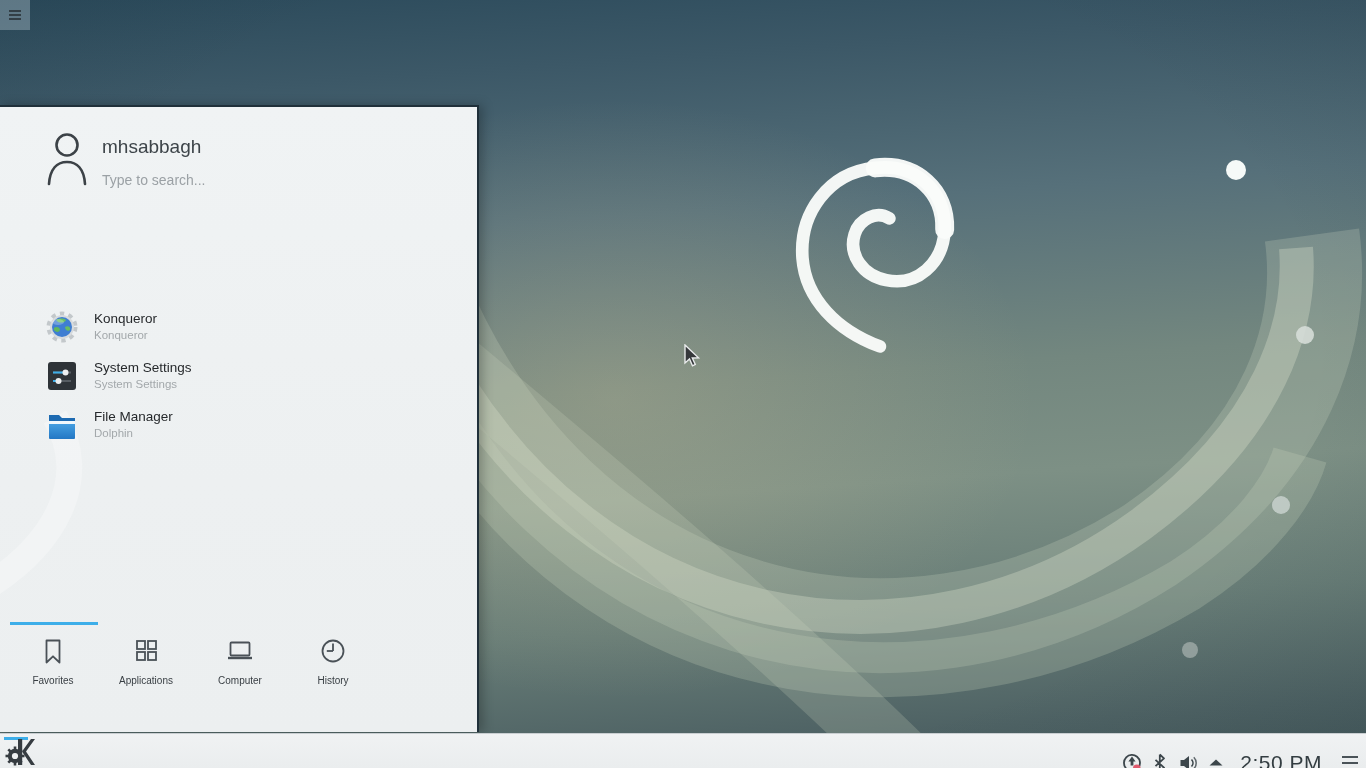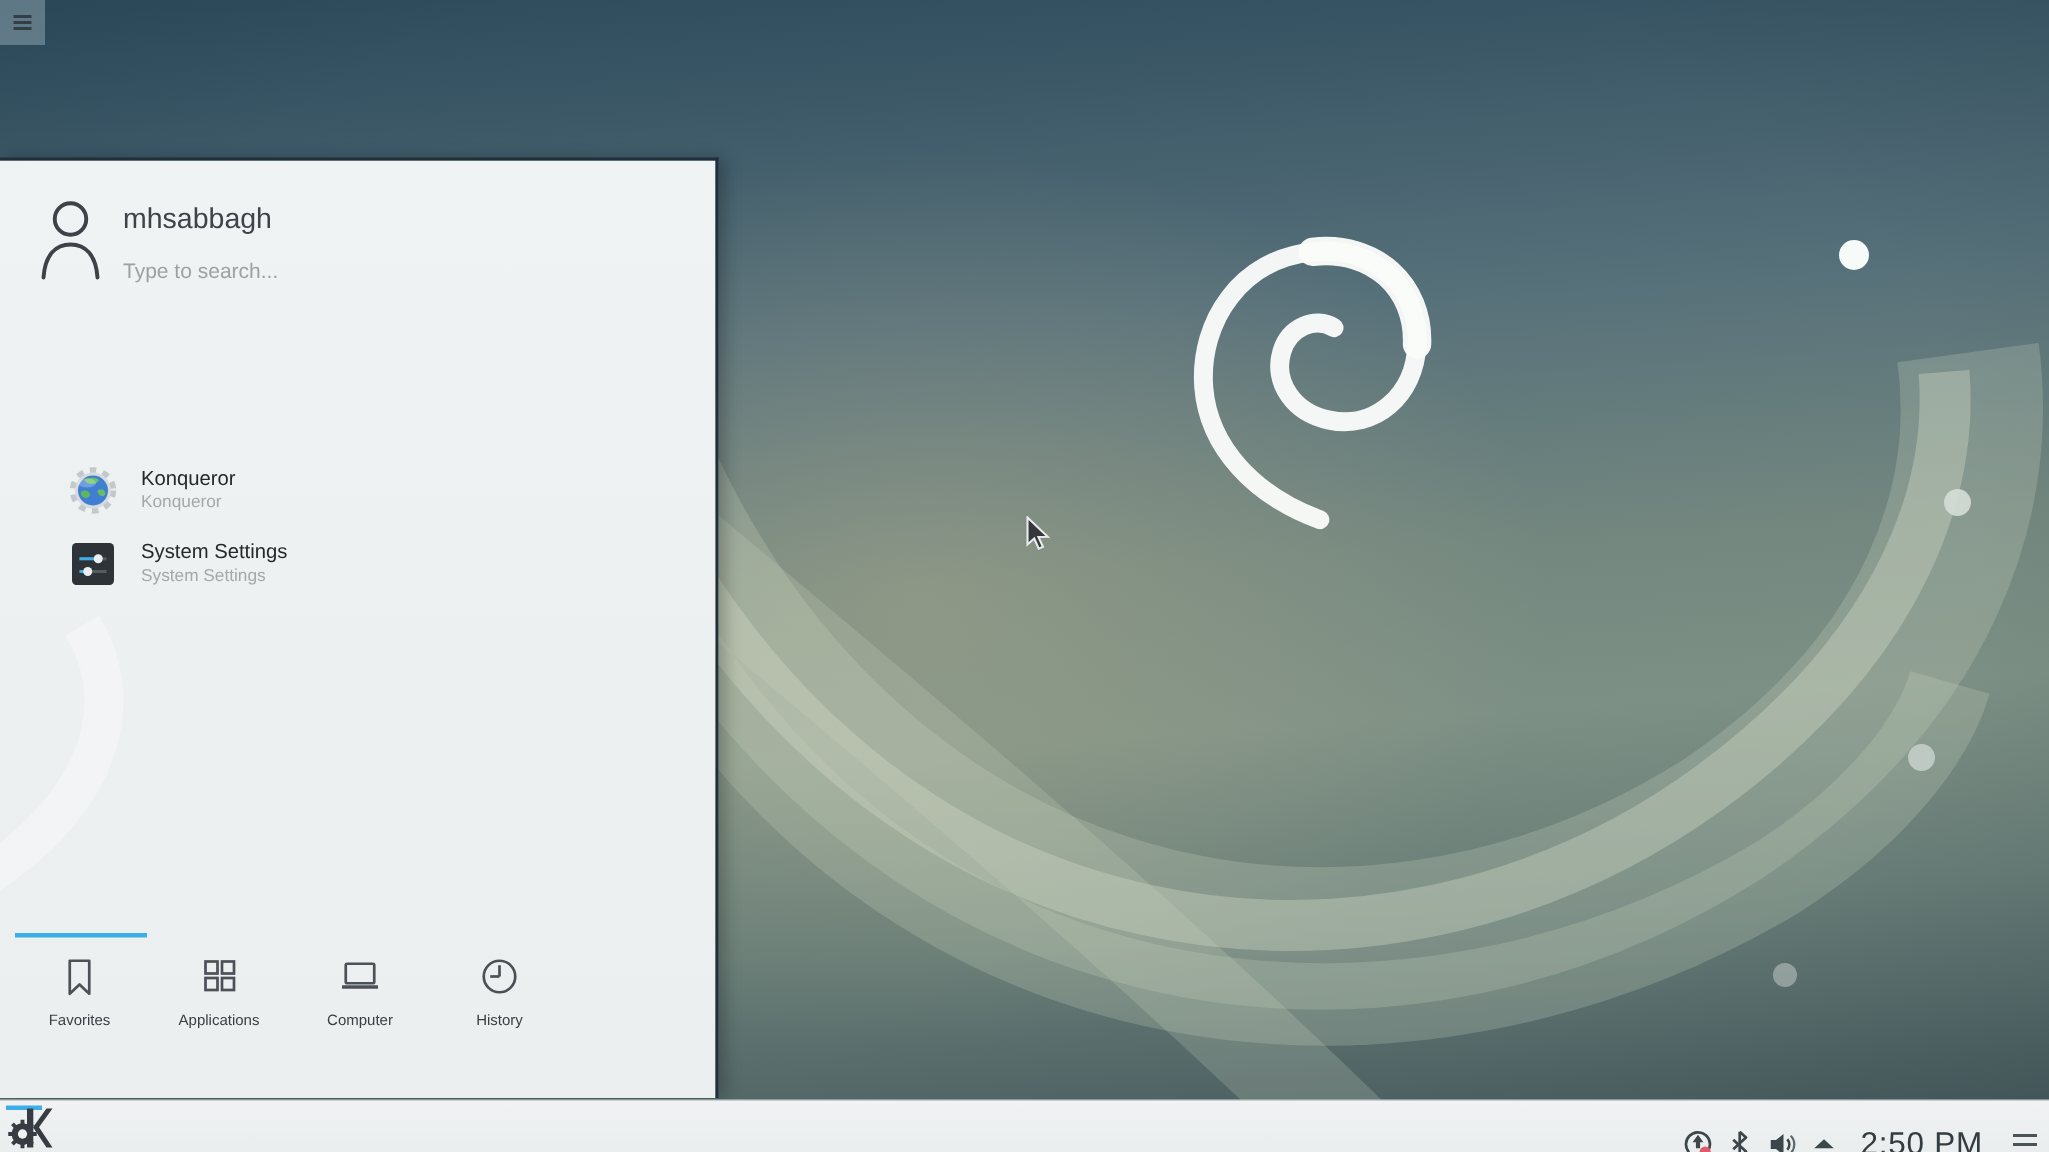--- a/index.html
+++ b/index.html
@@ -27,21 +27,21 @@
   .toolbox .bars div{height:2px;background:#333f46;margin:2px 0;}
   
   .kickoff{
     position:absolute;left:0;top:105px;width:479px;height:627px;
     background:linear-gradient(180deg,#f0f3f4 0%,#edf0f1 60%,#eceff0 100%);
     border-top:2px solid #20303a;border-right:2px solid #20303a;
     box-shadow:4px 0 10px rgba(0,0,0,0.25);
     box-sizing:border-box;
   }
   .kickoff .faint-arc{position:absolute;left:0;top:200px;pointer-events:none;opacity:.5;}
-  .k-header{position:absolute;left:24px;top:23px;display:flex;align-items:center;}
+  .k-header{position:absolute;left:44px;top:23px;display:flex;}
   .avatar{width:46px;height:56px;}
   .k-user{margin-left:12px;}
   .k-username{font-size:19px;color:#3d4449;margin-top:6px;}
   .k-search{font-size:14px;color:#9ba1a5;margin-top:14px;cursor:text;}
   .k-apps{position:absolute;left:0;top:198px;width:100%;}
   .k-app{display:flex;align-items:flex-end;padding:4px 0 4px 46px;height:34px;cursor:default;}
   .k-app .appicon{width:32px;height:32px;flex:0 0 32px;}
   .k-app .apptext{margin-left:16px;line-height:1.2;}
   .k-app .apptitle{font-size:13.5px;color:#26292c;}
   .k-app .appsub{font-size:11.5px;color:#a3a8ab;margin-top:2px;}
@@ -142,20 +142,37 @@
         <line x1="7" y1="21" x2="25" y2="21" stroke="#565c62" stroke-width="2"></line>
         <line x1="7" y1="21" x2="12" y2="21" stroke="#3daee9" stroke-width="2"></line>
         <circle cx="12.5" cy="21" r="3" fill="#eceeef"></circle>
       </svg>
       <div class="apptext">
         <div class="apptitle">System Settings</div>
         <div class="appsub">System Settings</div>
       </div>
     </div>
 
+    <div class="k-app">
+      <svg class="appicon" viewBox="0 0 32 32">
+        <defs>
+          <linearGradient id="foldg" x1="0" y1="0" x2="0" y2="1">
+            <stop offset="0" stop-color="#4aa6e6"></stop>
+              <stop offset="1" stop-color="#2377c4"></stop>
+          </linearGradient>
+        </defs>
+        <path d="M 3 6 h 10 l 3 3 h 13 v 19 a 2 2 0 0 1 -2 2 h -22 a 2 2 0 0 1 -2 -2 z" fill="#1d6ab1"></path>
+        <rect x="3" y="12" width="26" height="18" rx="1.5" fill="url(#foldg)"></rect>
+        <rect x="3" y="12" width="26" height="3" fill="#ffffff" opacity="0.92"></rect>
+      </svg>
+      <div class="apptext">
+        <div class="apptitle">File Manager</div>
+        <div class="appsub">Dolphin</div>
+      </div>
+    </div>
   </div>
 
   <div class="k-tabs">
     <div class="k-tab-indicator"></div>
 
     <div class="k-tab" style="left:7px;">
       <svg width="30" height="30" viewBox="0 0 30 30">
         <path d="M 8.5 4.5 H 21.5 V 26.5 L 15 20.3 L 8.5 26.5 Z" fill="none" stroke="#4a5157" stroke-width="1.8" stroke-linejoin="round"></path>
       </svg>
       <span class="tlabel">Favorites</span>

